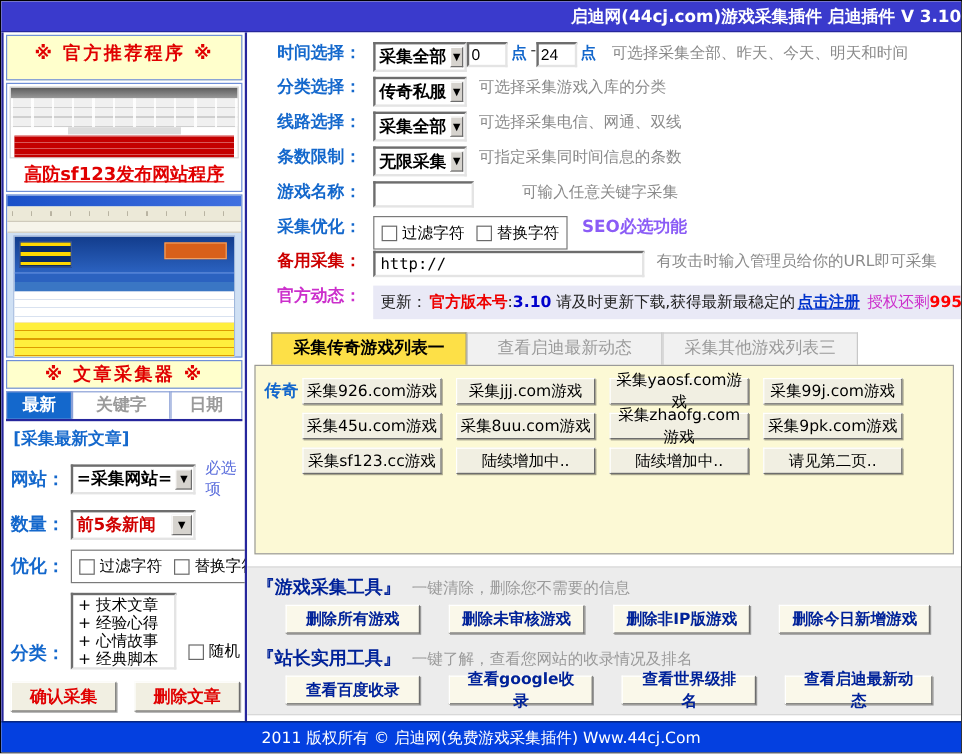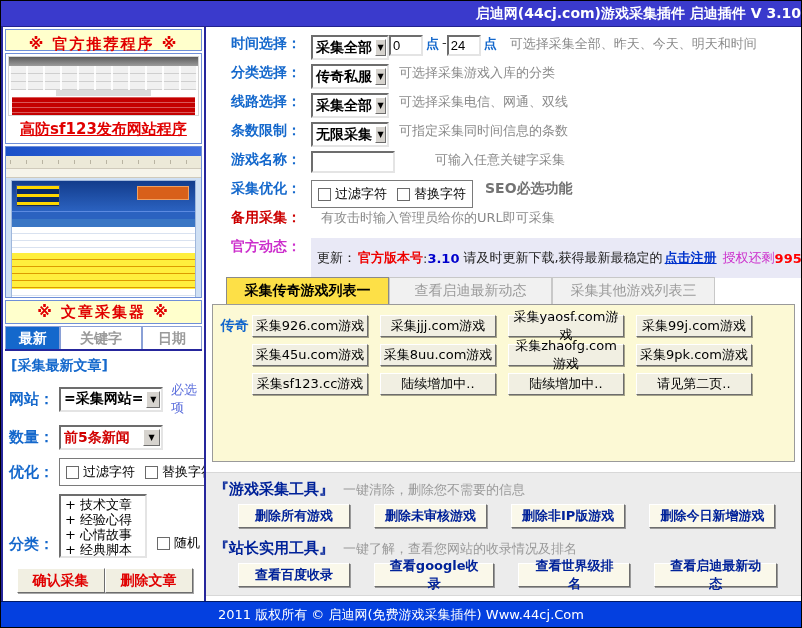--- a/index.html
+++ b/index.html
@@ -16,21 +16,21 @@
   .footer { height:26px; background:#0440E0; color:#fff; font-size:13px; flex:0 0 auto;
             display:flex; align-items:center; justify-content:center; border-top:1px solid #001a66; }
 
   .body { flex:1; display:flex; min-height:0; }
 
   
   .sidebar { width:205px; flex:0 0 205px; border-right:2px solid #26269c; border-left:2px solid #26269c;
              background:#fff; display:flex; flex-direction:column; padding:2px; overflow:hidden; }
   .side-box { border:1px solid #6f8fd8; margin-bottom:2px; }
   .promo-header { background:#FFFFCC; color:#E00000; font-weight:bold; font-size:15px;
-                  text-align:center; height:22px; line-height:28px; letter-spacing:2px; flex:0 0 auto; }
+                  text-align:center; height:38px; line-height:28px; letter-spacing:2px; flex:0 0 auto; }
   .collector-header { height:24px; line-height:22px; }
 
   .thumb-wrap { background:#fff; flex:0 0 auto; cursor:pointer; }
   .thumb1 { height:60px; margin:2px; overflow:hidden; border:1px solid #d5d5d5; }
   .t1-bar { height:9px; background:linear-gradient(#5c5c5c,#9b9b9b); }
   .t1-grid { height:24px; background-color:#f0f0f0;
              background-image:repeating-linear-gradient(90deg, rgba(255,255,255,.9) 0 2px, transparent 2px 17px),
                               repeating-linear-gradient(180deg, transparent 0 7px, #cfcfcf 7px 8px); }
   .t1-line { height:6px; background:linear-gradient(90deg, transparent 0 25%, #dcdcdc 25% 75%, transparent 75%); }
   .t1-banner { height:19px; margin:1px 3px; background:#C40000;
@@ -85,40 +85,40 @@
   .cb-item { display:inline-flex; align-items:center; font-size:13px; color:#000; white-space:nowrap; }
 
   .cat-row { display:flex; margin-bottom:6px; }
   .cat-label { align-self:flex-end; padding-bottom:4px; }
   .listbox { width:96px; height:64px; font-size:13px; line-height:15px; padding:1px 0 0 4px; overflow:hidden; }
   .random-wrap { align-self:flex-end; margin-left:10px; padding-bottom:6px; }
 
   .btn3d { background:#f1efe2; border:1px solid; border-color:#fff #6d6d6d #6d6d6d #fff;
            box-shadow:1px 1px 0 rgba(0,0,0,.35); display:inline-flex; align-items:center;
            justify-content:center; cursor:pointer; font-family:inherit; }
-  .side-btn-row { display:flex; justify-content:center; padding:4px 0; }
+  .side-btn-row { display:flex; justify-content:space-between; padding:4px 0; }
   .side-btn { width:88px; height:25px; color:#E00000; font-weight:bold; font-size:14px; }
 
   
   .main { flex:1; display:flex; flex-direction:column; background:#fff; padding-top:8px; min-width:0; overflow:hidden; }
   .row { display:flex; align-items:flex-start; height:29px; padding-left:25px; flex:0 0 auto; }
   .form-label { width:80px; flex:0 0 80px; color:#1468CC; font-weight:bold; font-size:14px; white-space:nowrap; }
   .form-label.red { color:#CC0000; }
   .form-label.magenta { color:#CC2FCC; }
   .main-combo { width:78px; }
   .hint { color:#8a8a8a; font-size:13px; margin-left:10px; white-space:nowrap; overflow:hidden; }
   .mini-input { width:34px; height:21px; font-size:13px; padding:0 2px; outline:none; }
   .dot { color:#1468CC; font-weight:bold; font-size:13px; margin:0 3px; }
   .dash { color:#333; font-size:13px; }
   .name-input { width:84px; height:22px; font-size:13px; padding:0 3px; outline:none; }
   .backup-input { width:226px; height:22px; font-size:13px; padding:0 4px; outline:none;
                   font-family:"DejaVu Sans Mono", monospace; }
-  .seo { color:#737373; font-weight:bold; font-size:14px; margin-left:12px; }
-
-  .news-content { flex:1; display:flex; align-items:center; background:#E9E9F6; height:40px;
+  .seo { color:#8b5cf6; font-weight:bold; font-size:14px; margin-left:12px; }
+
+  .news-content { flex:1; display:flex; align-items:center; background:#E9E9F6; height:28px;
                   white-space:nowrap; overflow:hidden; padding-left:6px; font-size:13px; }
   .news-content span { flex:0 0 auto; }
   .n-prefix { color:#222; margin-right:2px; }
   .n-verlabel { color:#EE0000; font-weight:bold; }
   .n-colon { color:#333; }
   .n-ver { color:#0000CC; font-weight:bold; margin-right:4px; }
   .n-text { color:#222; }
   .n-link { color:#0033CC; font-weight:bold; text-decoration:underline; margin:0 6px 0 2px; cursor:pointer; }
   .n-lic { color:#CC2FCC; }
   .n-days { color:#FF0000; font-weight:bold; }
@@ -314,20 +314,21 @@
           <span class="cb-item">
             <span class="cb"></span>
             <span>替换字符</span>
           </span>
         </span>
         <span class="seo">SEO必选功能</span>
       </div>
 
       <div class="row">
         <span class="form-label red">备用采集：</span>
+        <input class="backup-input sunken" value="http://" style="">
         <span class="hint">有攻击时输入管理员给你的URL即可采集</span>
       </div>
 
       <div class="row">
         <span class="form-label magenta">官方动态：</span>
         <div class="news-content">
           <span class="n-prefix">更新：</span>
           <span class="n-verlabel">官方版本号</span>
           <span class="n-colon">:</span>
           <span class="n-ver">3.10</span>

